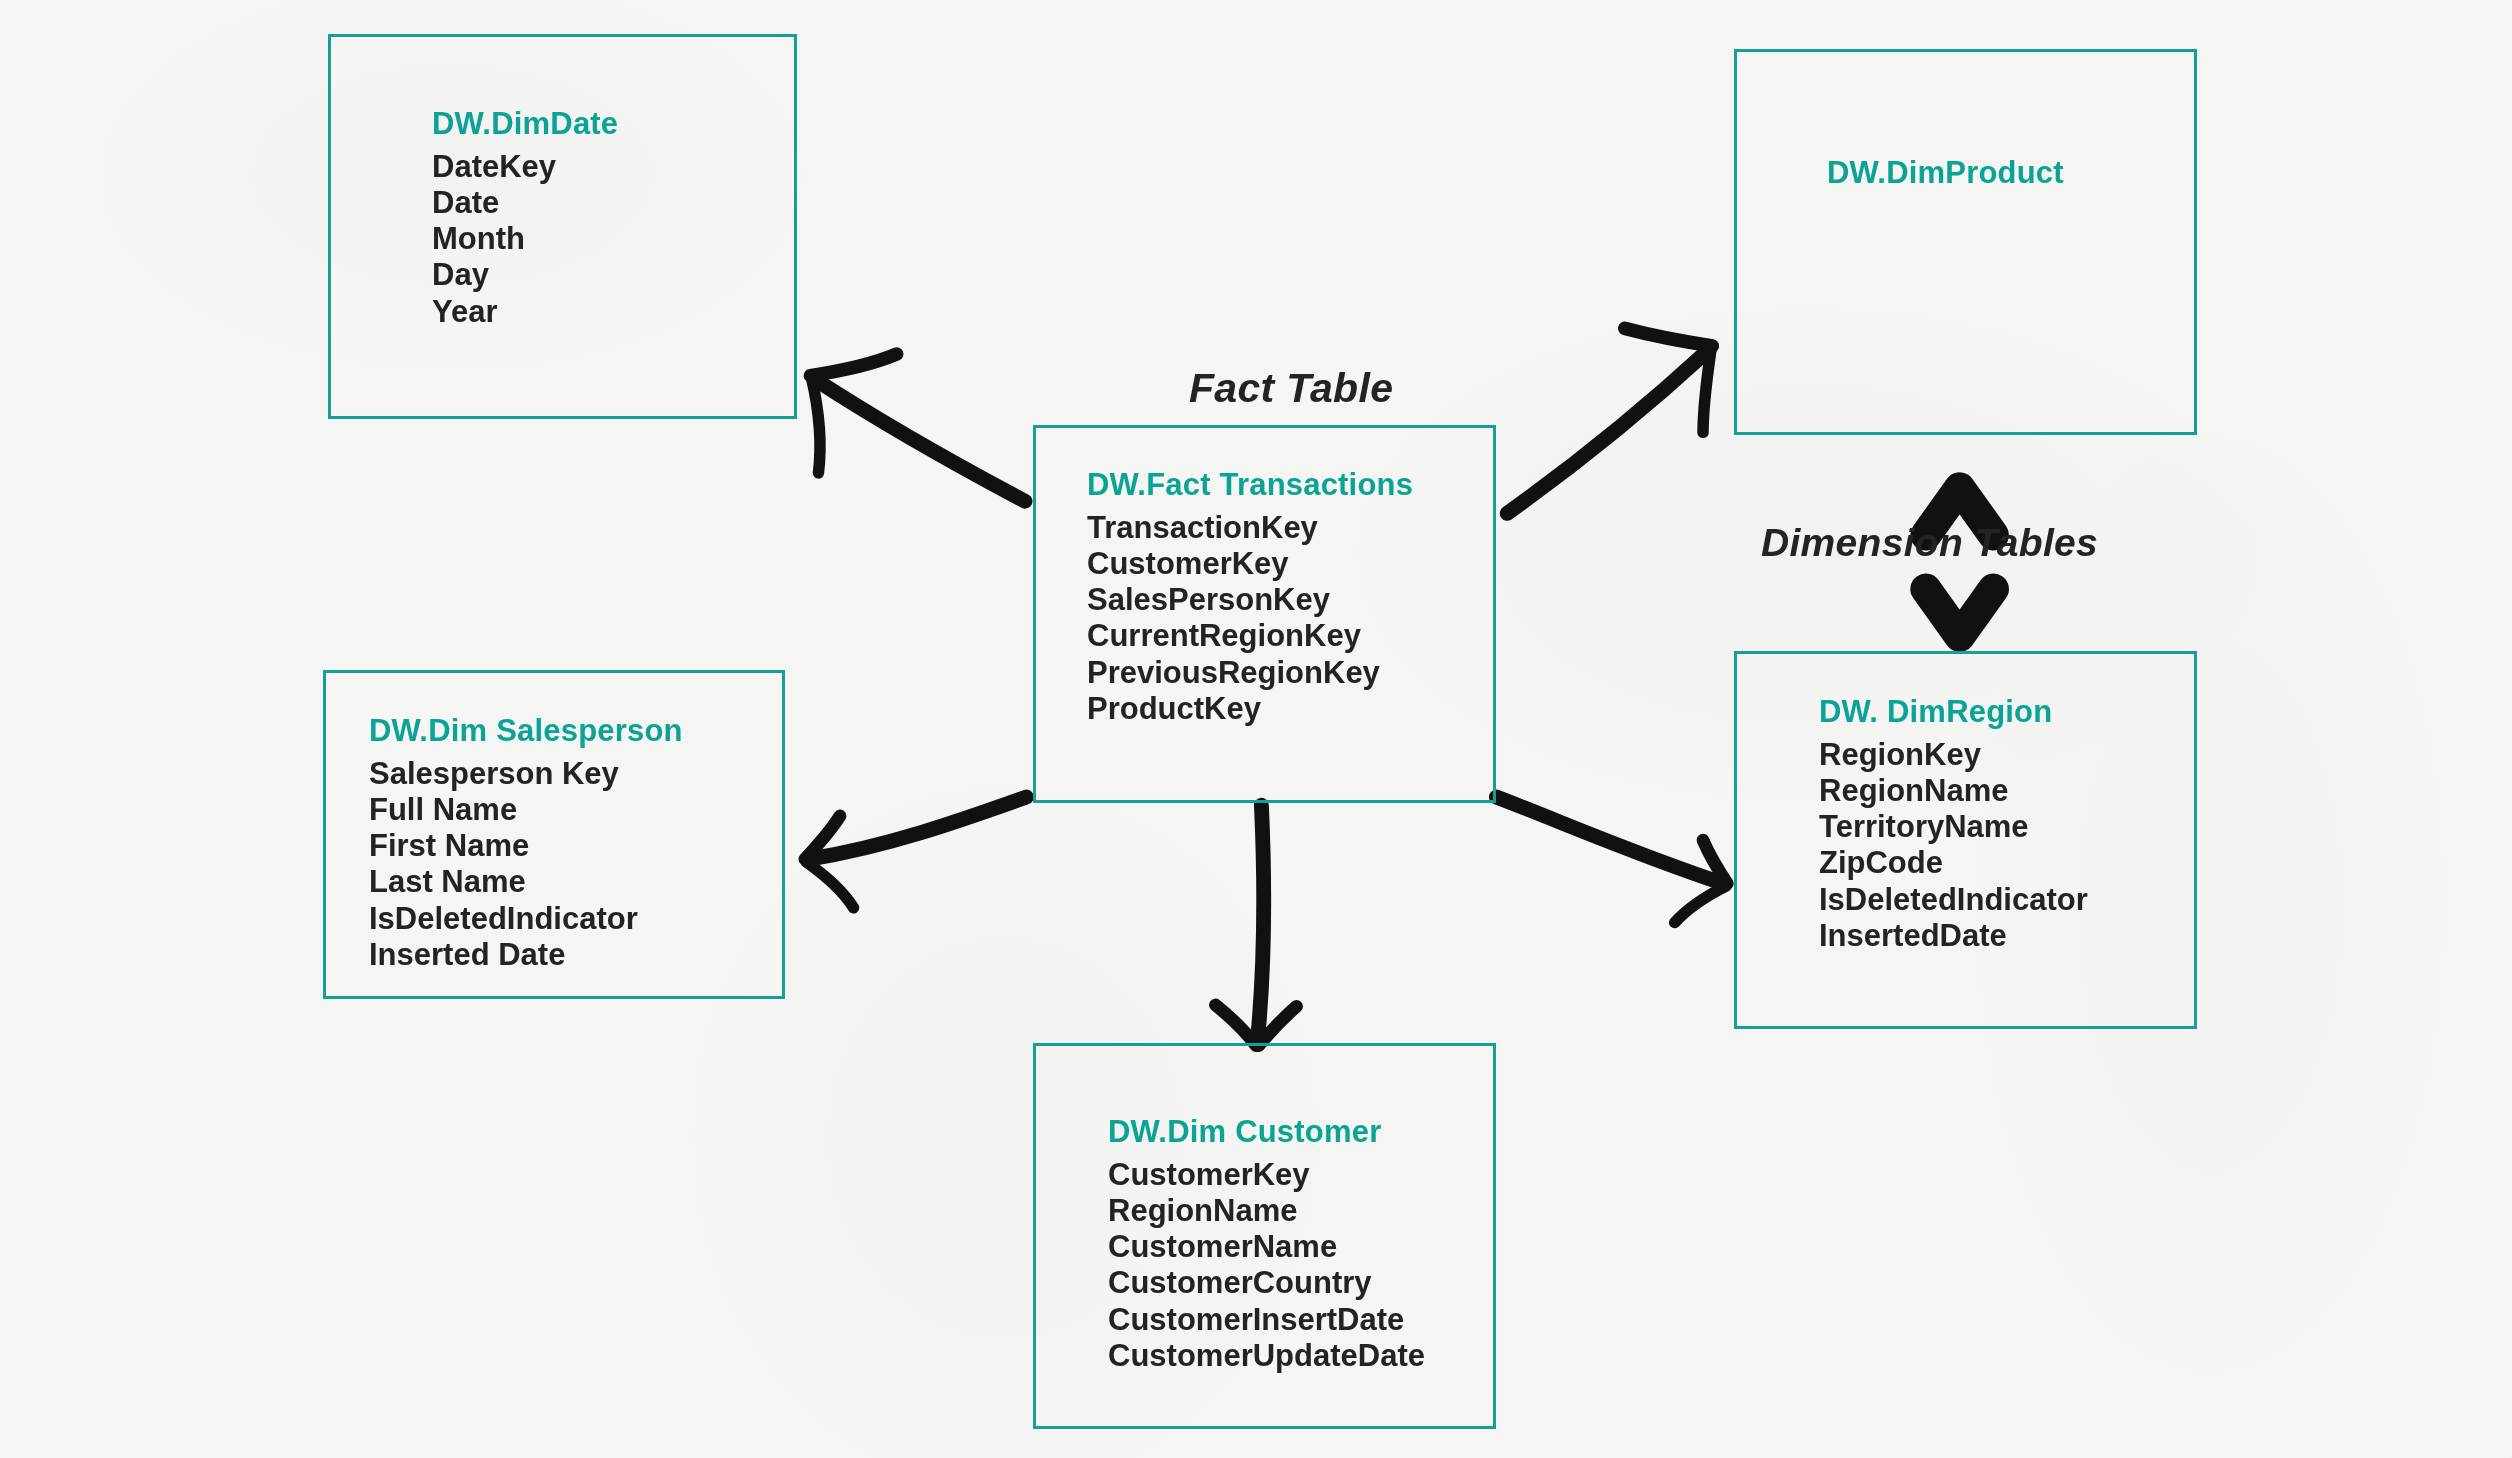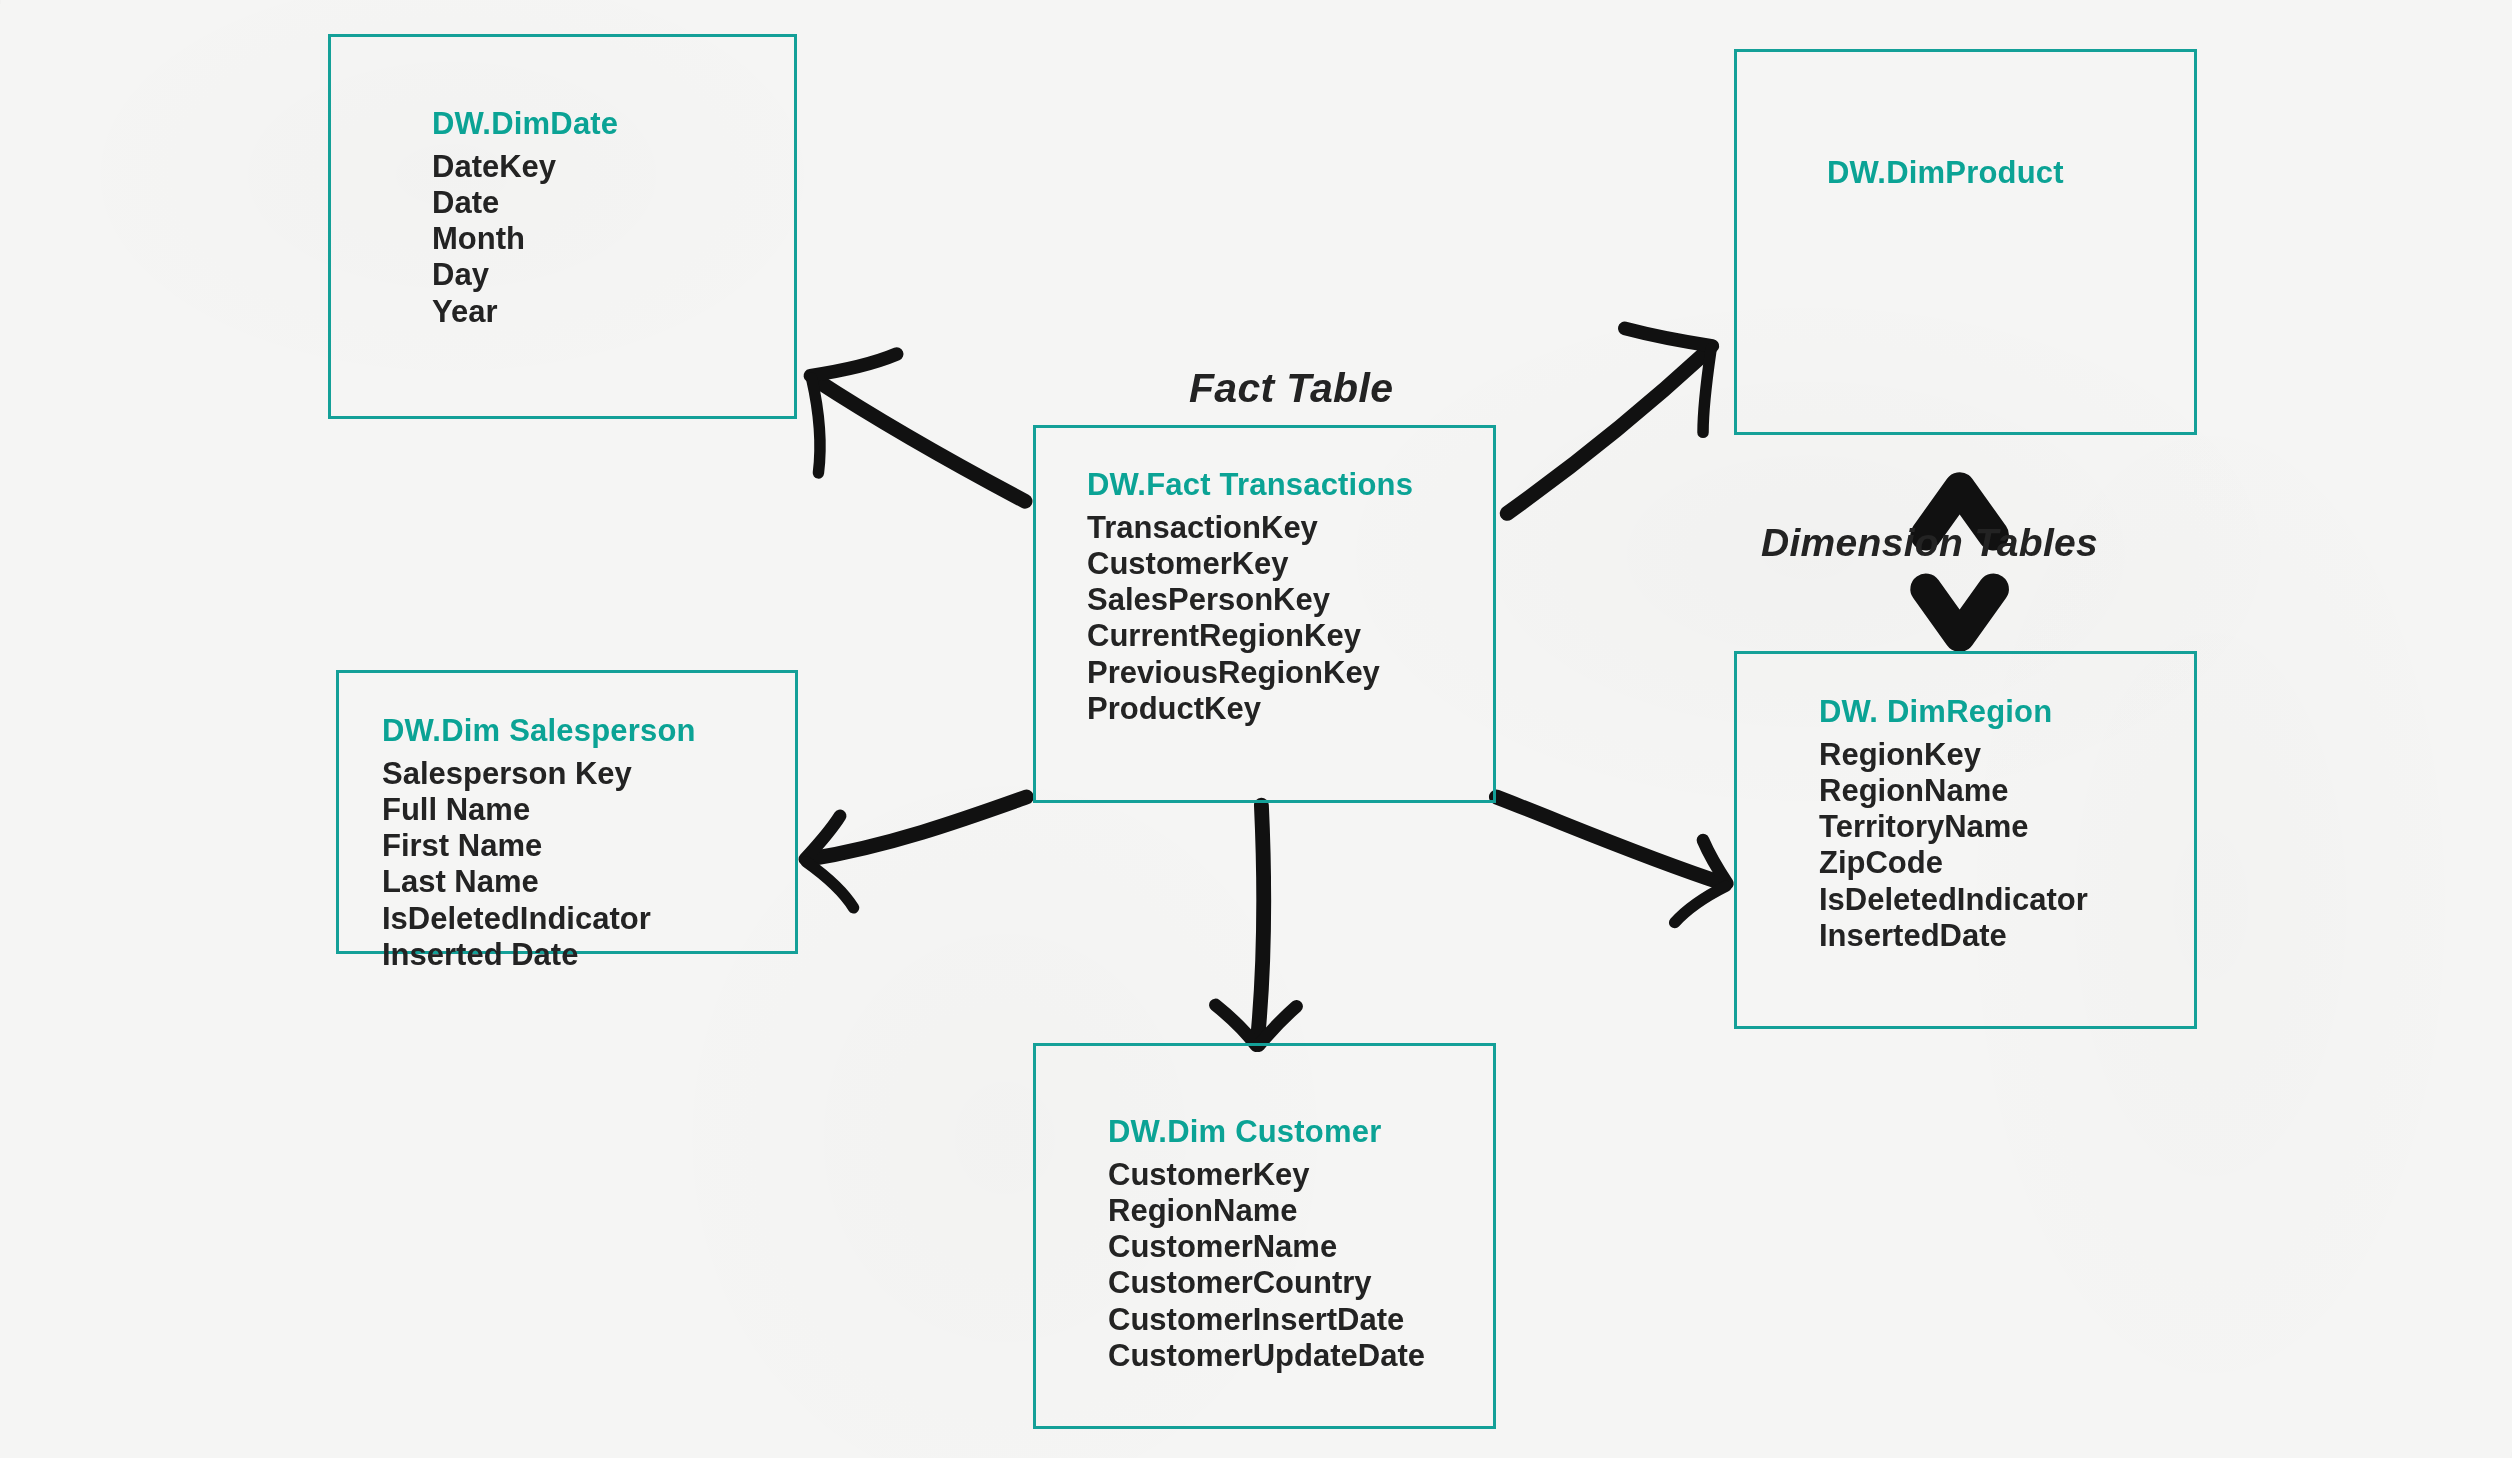--- a/index.html
+++ b/index.html
@@ -148,21 +148,21 @@
         <li>TransactionKey</li>
         <li>CustomerKey</li>
         <li>SalesPersonKey</li>
         <li>CurrentRegionKey</li>
         <li>PreviousRegionKey</li>
         <li>ProductKey</li>
       </ul>
     </div>
   </div>
 
-  <div class="entity-box" style="left:323px; top:670px; width:462px; height:284px;margin-left:13px;">
+  <div class="entity-box" style="left:323px; top:670px; width:462px; height:329px;">
     <div class="entity-inner" style="left:43px; top:42px;">
       <div class="entity-title">DW.Dim Salesperson</div>
       <ul class="field-list" style="margin-top:5.4px;">
         <li>Salesperson Key</li>
         <li>Full Name</li>
         <li>First Name</li>
         <li>Last Name</li>
         <li>IsDeletedIndicator</li>
         <li>Inserted Date</li>
       </ul>

